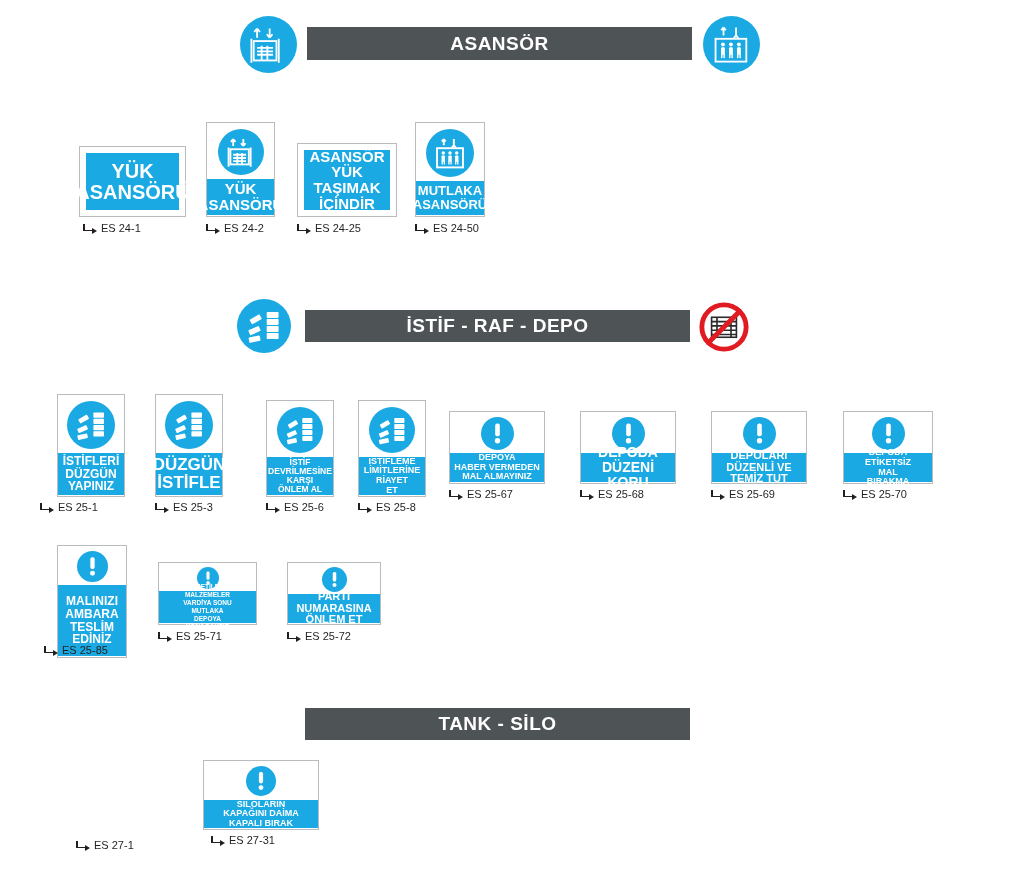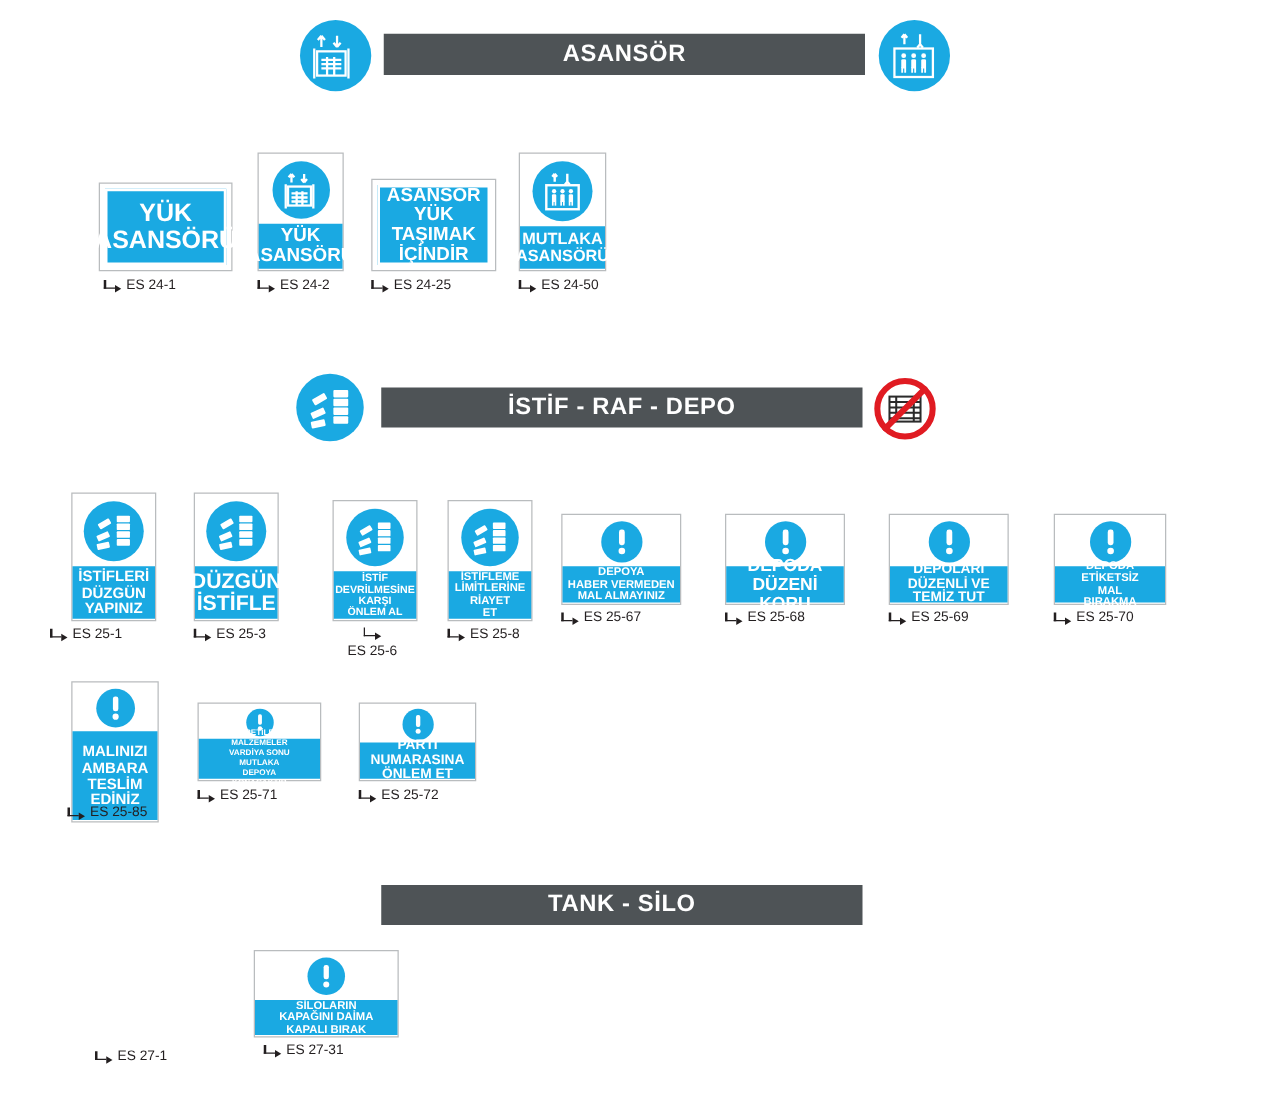--- a/index.html
+++ b/index.html
@@ -312,21 +312,21 @@
           </svg>
       </div>
     </div>
     <div class="sign-text" style="top:56px;bottom:1px;font-size:8.5px;">
       <span>İSTİF</span>
       <span>DEVRİLMESİNE</span>
       <span>KARŞI</span>
       <span>ÖNLEM AL</span>
     </div>
   </div>
-  <div class="cap" style="left:278px;top:501px;flex-direction:column;">
+  <div class="cap" style="left:266px;top:501px;">
     <span class="arrow">
         <i class="tip"></i>
       </span>
     <span class="txt">ES 25-6</span>
   </div>
 
   <div class="sign" style="left:358px;top:400px;width:68px;height:97px;">
     <div class="sign-icon" style="top:4px;height:50px;">
       <div class="ic" style="width:46px;height:46px;">
         <svg viewBox="0 0 100 100">
@@ -470,21 +470,21 @@
           </svg>
       </div>
     </div>
     <div class="sign-text" style="top:39px;bottom:1px;font-size:12px;">
       <span>MALINIZI</span>
       <span>AMBARA</span>
       <span>TESLİM</span>
       <span>EDİNİZ</span>
     </div>
   </div>
-  <div class="cap" style="left:54px;top:644px;">
+  <div class="cap" style="left:44px;top:644px;">
     <span class="arrow">
         <i class="tip"></i>
       </span>
     <span class="txt">ES 25-85</span>
   </div>
 
   <div class="sign" style="left:158px;top:562px;width:99px;height:63px;">
     <div class="sign-icon" style="top:3px;height:24px;">
       <div class="ic" style="width:22px;height:22px;">
         <svg viewBox="0 0 100 100">

